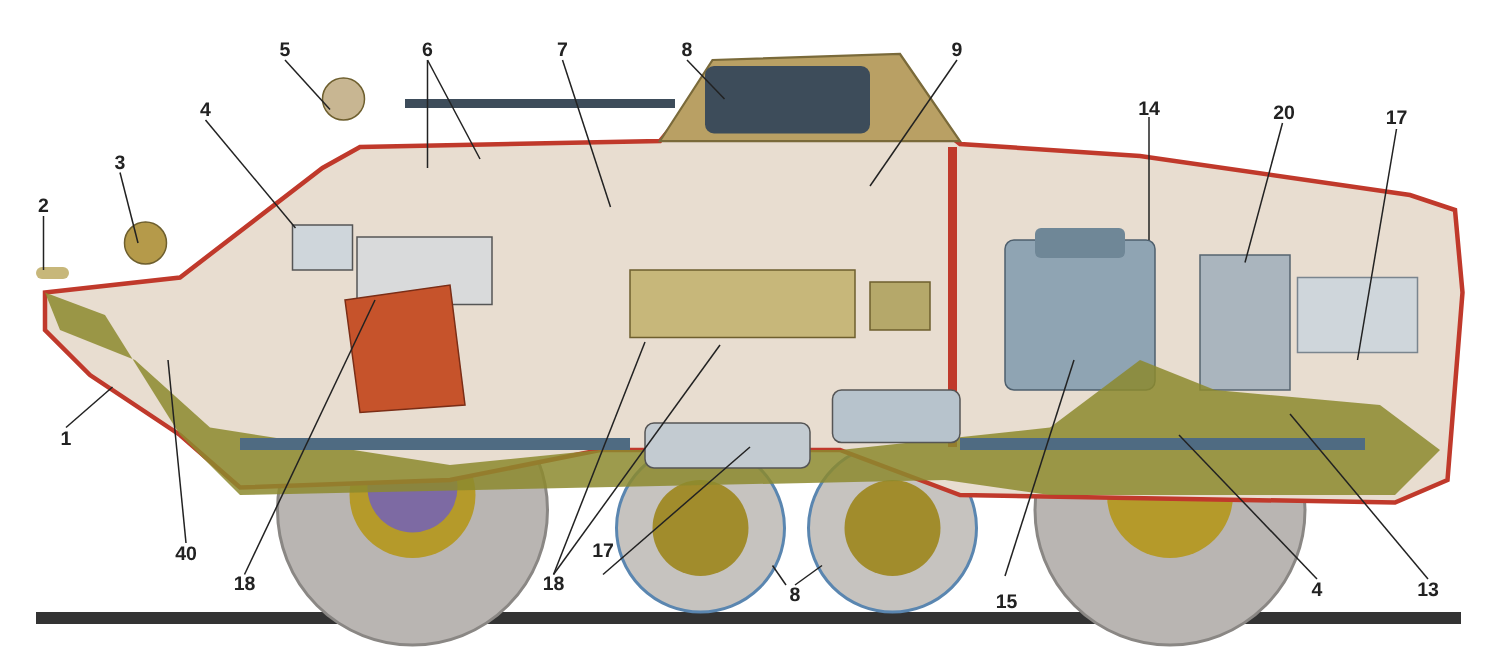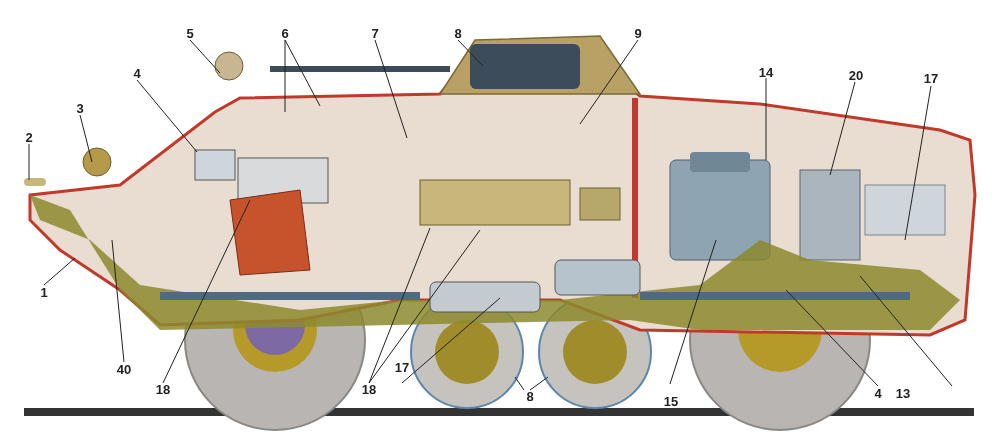--- a/index.html
+++ b/index.html
@@ -90,21 +90,21 @@
   <span class="lbl" style="left:80px;top:108px">3</span>
   <span class="lbl" style="left:137px;top:73px">4</span>
   <span class="lbl" style="left:190px;top:33px">5</span>
   <span class="lbl" style="left:285px;top:33px">6</span>
   <span class="lbl" style="left:375px;top:33px">7</span>
   <span class="lbl" style="left:458px;top:33px">8</span>
   <span class="lbl" style="left:638px;top:33px">9</span>
   <span class="lbl" style="left:766px;top:72px">14</span>
   <span class="lbl" style="left:856px;top:75px">20</span>
   <span class="lbl" style="left:931px;top:78px">17</span>
-  <span class="lbl" style="left:903px;top:393px">13</span>
+  <span class="lbl" style="left:952px;top:393px">13</span>
   <span class="lbl" style="left:878px;top:393px">4</span>
   <span class="lbl" style="left:671px;top:401px">15</span>
   <span class="lbl" style="left:530px;top:396px">8</span>
   <span class="lbl" style="left:402px;top:367px">17</span>
   <span class="lbl" style="left:369px;top:389px">18</span>
   <span class="lbl" style="left:163px;top:389px">18</span>
   <span class="lbl" style="left:124px;top:369px">40</span>
 </div>
 
 </body></html>

